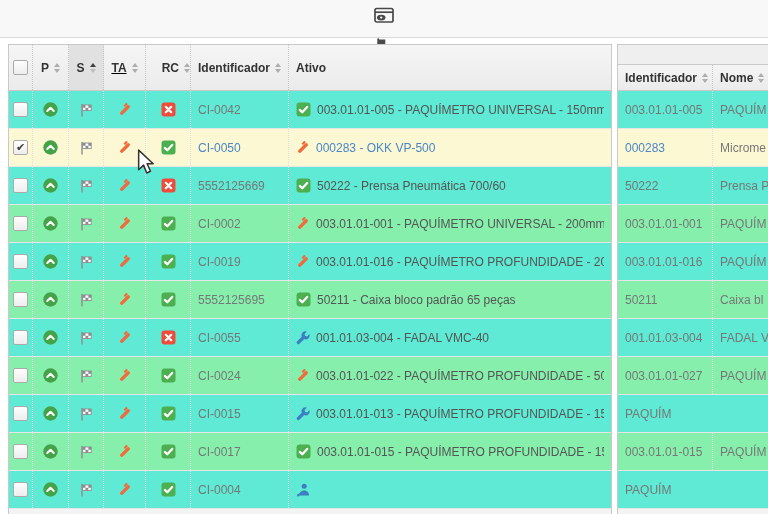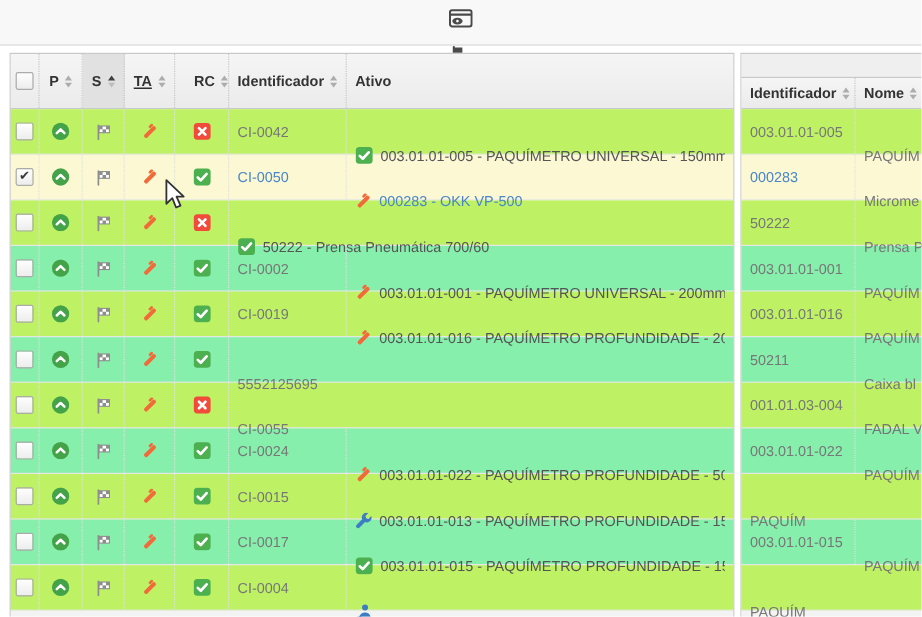--- a/index.html
+++ b/index.html
@@ -42,26 +42,26 @@
         border-top:4.5px solid #adadad;}
   .sorted .s-up{border-bottom-color:#3f3f3f;}
   .sorted .s-dn{border-top-color:#bdbdbd;}
 
   
   .w-check{width:24px;} .w-p{width:36px;} .w-s{width:35px;} .w-ta{width:42px;text-decoration:underline;}
   .w-rc{width:45px;justify-content:flex-end;} .w-id{width:98px;} .w-ativo{flex:1;min-width:0;}
   .w-sid{width:95px;} .w-nome{flex:1;min-width:0;}
 
   
-  .row{display:flex;height:37px;border-bottom:1px solid #e6e6e6;background:#bef264;cursor:pointer;}
+  .row{display:flex;height:37px;border-bottom:1px solid #e6e6e6;background:#5eead4;cursor:pointer;}
   .row.even{background:#86efac;}
   .row.selected{background:var(--selected-row,#fbf8d3);}
   .bc{display:flex;align-items:center;justify-content:center;box-sizing:border-box;
       border-right:1px dotted #e0e0e0;height:100%;}
-  .bc:last-child{border-right:none;margin-top:20px;}
+  .bc:last-child{border-right:none;}
   .bc.txt{justify-content:flex-start;padding:0 7px;overflow:hidden;}
   .cell-text{font-size:12px;color:#777;white-space:nowrap;}
   .ativo-text{font-size:12px;color:#555;white-space:nowrap;margin-left:6px;overflow:hidden;}
   .link{color:var(--link,#4a86c8);}
   .partial{height:6px;background:#f3f3f3;}
 
   
   .checkbox{width:13px;height:13px;border:1px solid #ababab;border-radius:2px;
             background:linear-gradient(#fefefe,#ededed);display:flex;align-items:center;
             justify-content:center;font-size:11px;line-height:11px;color:#3a3a3a;cursor:pointer;}
@@ -320,20 +320,23 @@
               </span>
             </div>
             <div class="bc w-rc">
               <span class="ic">
                 <svg width="15" height="15" viewBox="0 0 15 15">
                   <rect x="0.5" y="0.5" width="14" height="14" rx="3" fill="#f04b3b"></rect>
                   <path d="M4.8 4.8 L10.2 10.2 M10.2 4.8 L4.8 10.2" stroke="#fff" stroke-width="2.2" stroke-linecap="round"></path>
                 </svg>
               </span>
             </div>
+            <div class="bc w-id txt">
+              <span class="cell-text">5552125669</span>
+            </div>
             <div class="bc w-ativo txt">
               <span class="ic">
                 <svg width="15" height="15" viewBox="0 0 15 15">
                   <rect x="0.5" y="0.5" width="14" height="14" rx="3" fill="#4caf50"></rect>
                   <path d="M3.8 7.9 L6.3 10.3 L11.2 4.9" stroke="#fff" stroke-width="2.2" fill="none" stroke-linecap="round" stroke-linejoin="round"></path>
                 </svg>
               </span>
               <span class="ativo-text">50222 - Prensa Pneumática 700/60</span>
             </div>
           </div>
@@ -485,20 +488,29 @@
             <div class="bc w-rc">
               <span class="ic">
                 <svg width="15" height="15" viewBox="0 0 15 15">
                   <rect x="0.5" y="0.5" width="14" height="14" rx="3" fill="#4caf50"></rect>
                   <path d="M3.8 7.9 L6.3 10.3 L11.2 4.9" stroke="#fff" stroke-width="2.2" fill="none" stroke-linecap="round" stroke-linejoin="round"></path>
                 </svg>
               </span>
             </div>
             <div class="bc w-id txt">
               <span class="cell-text">5552125695</span>
+            </div>
+            <div class="bc w-ativo txt">
+              <span class="ic">
+                <svg width="15" height="15" viewBox="0 0 15 15">
+                  <rect x="0.5" y="0.5" width="14" height="14" rx="3" fill="#4caf50"></rect>
+                  <path d="M3.8 7.9 L6.3 10.3 L11.2 4.9" stroke="#fff" stroke-width="2.2" fill="none" stroke-linecap="round" stroke-linejoin="round"></path>
+                </svg>
+              </span>
+              <span class="ativo-text">50211 - Caixa bloco padrão 65 peças</span>
             </div>
           </div>
           <div class="row">
             <div class="bc w-check">
               <div class="checkbox"></div>
             </div>
             <div class="bc w-p">
               <span class="ic">
                 <svg width="15" height="15" viewBox="0 0 15 15">
                   <circle cx="7.5" cy="7.5" r="7.2" fill="#44a248"></circle>
@@ -530,20 +542,28 @@
             <div class="bc w-rc">
               <span class="ic">
                 <svg width="15" height="15" viewBox="0 0 15 15">
                   <rect x="0.5" y="0.5" width="14" height="14" rx="3" fill="#f04b3b"></rect>
                   <path d="M4.8 4.8 L10.2 10.2 M10.2 4.8 L4.8 10.2" stroke="#fff" stroke-width="2.2" stroke-linecap="round"></path>
                 </svg>
               </span>
             </div>
             <div class="bc w-id txt">
               <span class="cell-text">CI-0055</span>
+            </div>
+            <div class="bc w-ativo txt">
+              <span class="ic">
+                <svg width="14" height="14" viewBox="0 0 14 14">
+                  <path d="M13.3 3.0 a3.9 3.9 0 0 1 -5.1 5.1 L3.7 12.6 a1.7 1.7 0 1 1 -2.4 -2.4 L5.8 5.7 A3.9 3.9 0 0 1 10.9 0.6 L8.6 2.9 l0.5 2 2 0.5 2.2 -2.4 z" fill="#3d7ec2"></path>
+                </svg>
+              </span>
+              <span class="ativo-text">001.01.03-004 - FADAL VMC-40</span>
             </div>
           </div>
           <div class="row even">
             <div class="bc w-check">
               <div class="checkbox"></div>
             </div>
             <div class="bc w-p">
               <span class="ic">
                 <svg width="15" height="15" viewBox="0 0 15 15">
                   <circle cx="7.5" cy="7.5" r="7.2" fill="#44a248"></circle>
@@ -833,21 +853,21 @@
           <div class="row">
             <div class="bc w-sid txt">
               <span class="cell-text">001.01.03-004</span>
             </div>
             <div class="bc w-nome txt">
               <span class="cell-text">FADAL V</span>
             </div>
           </div>
           <div class="row even">
             <div class="bc w-sid txt">
-              <span class="cell-text">003.01.01-022</span>
+              <span class="cell-text">003.01.01-027</span>
             </div>
             <div class="bc w-nome txt">
               <span class="cell-text">PAQUÍM</span>
             </div>
           </div>
           <div class="row">
             <div class="bc w-nome txt">
               <span class="cell-text">PAQUÍM</span>
             </div>
           </div>

